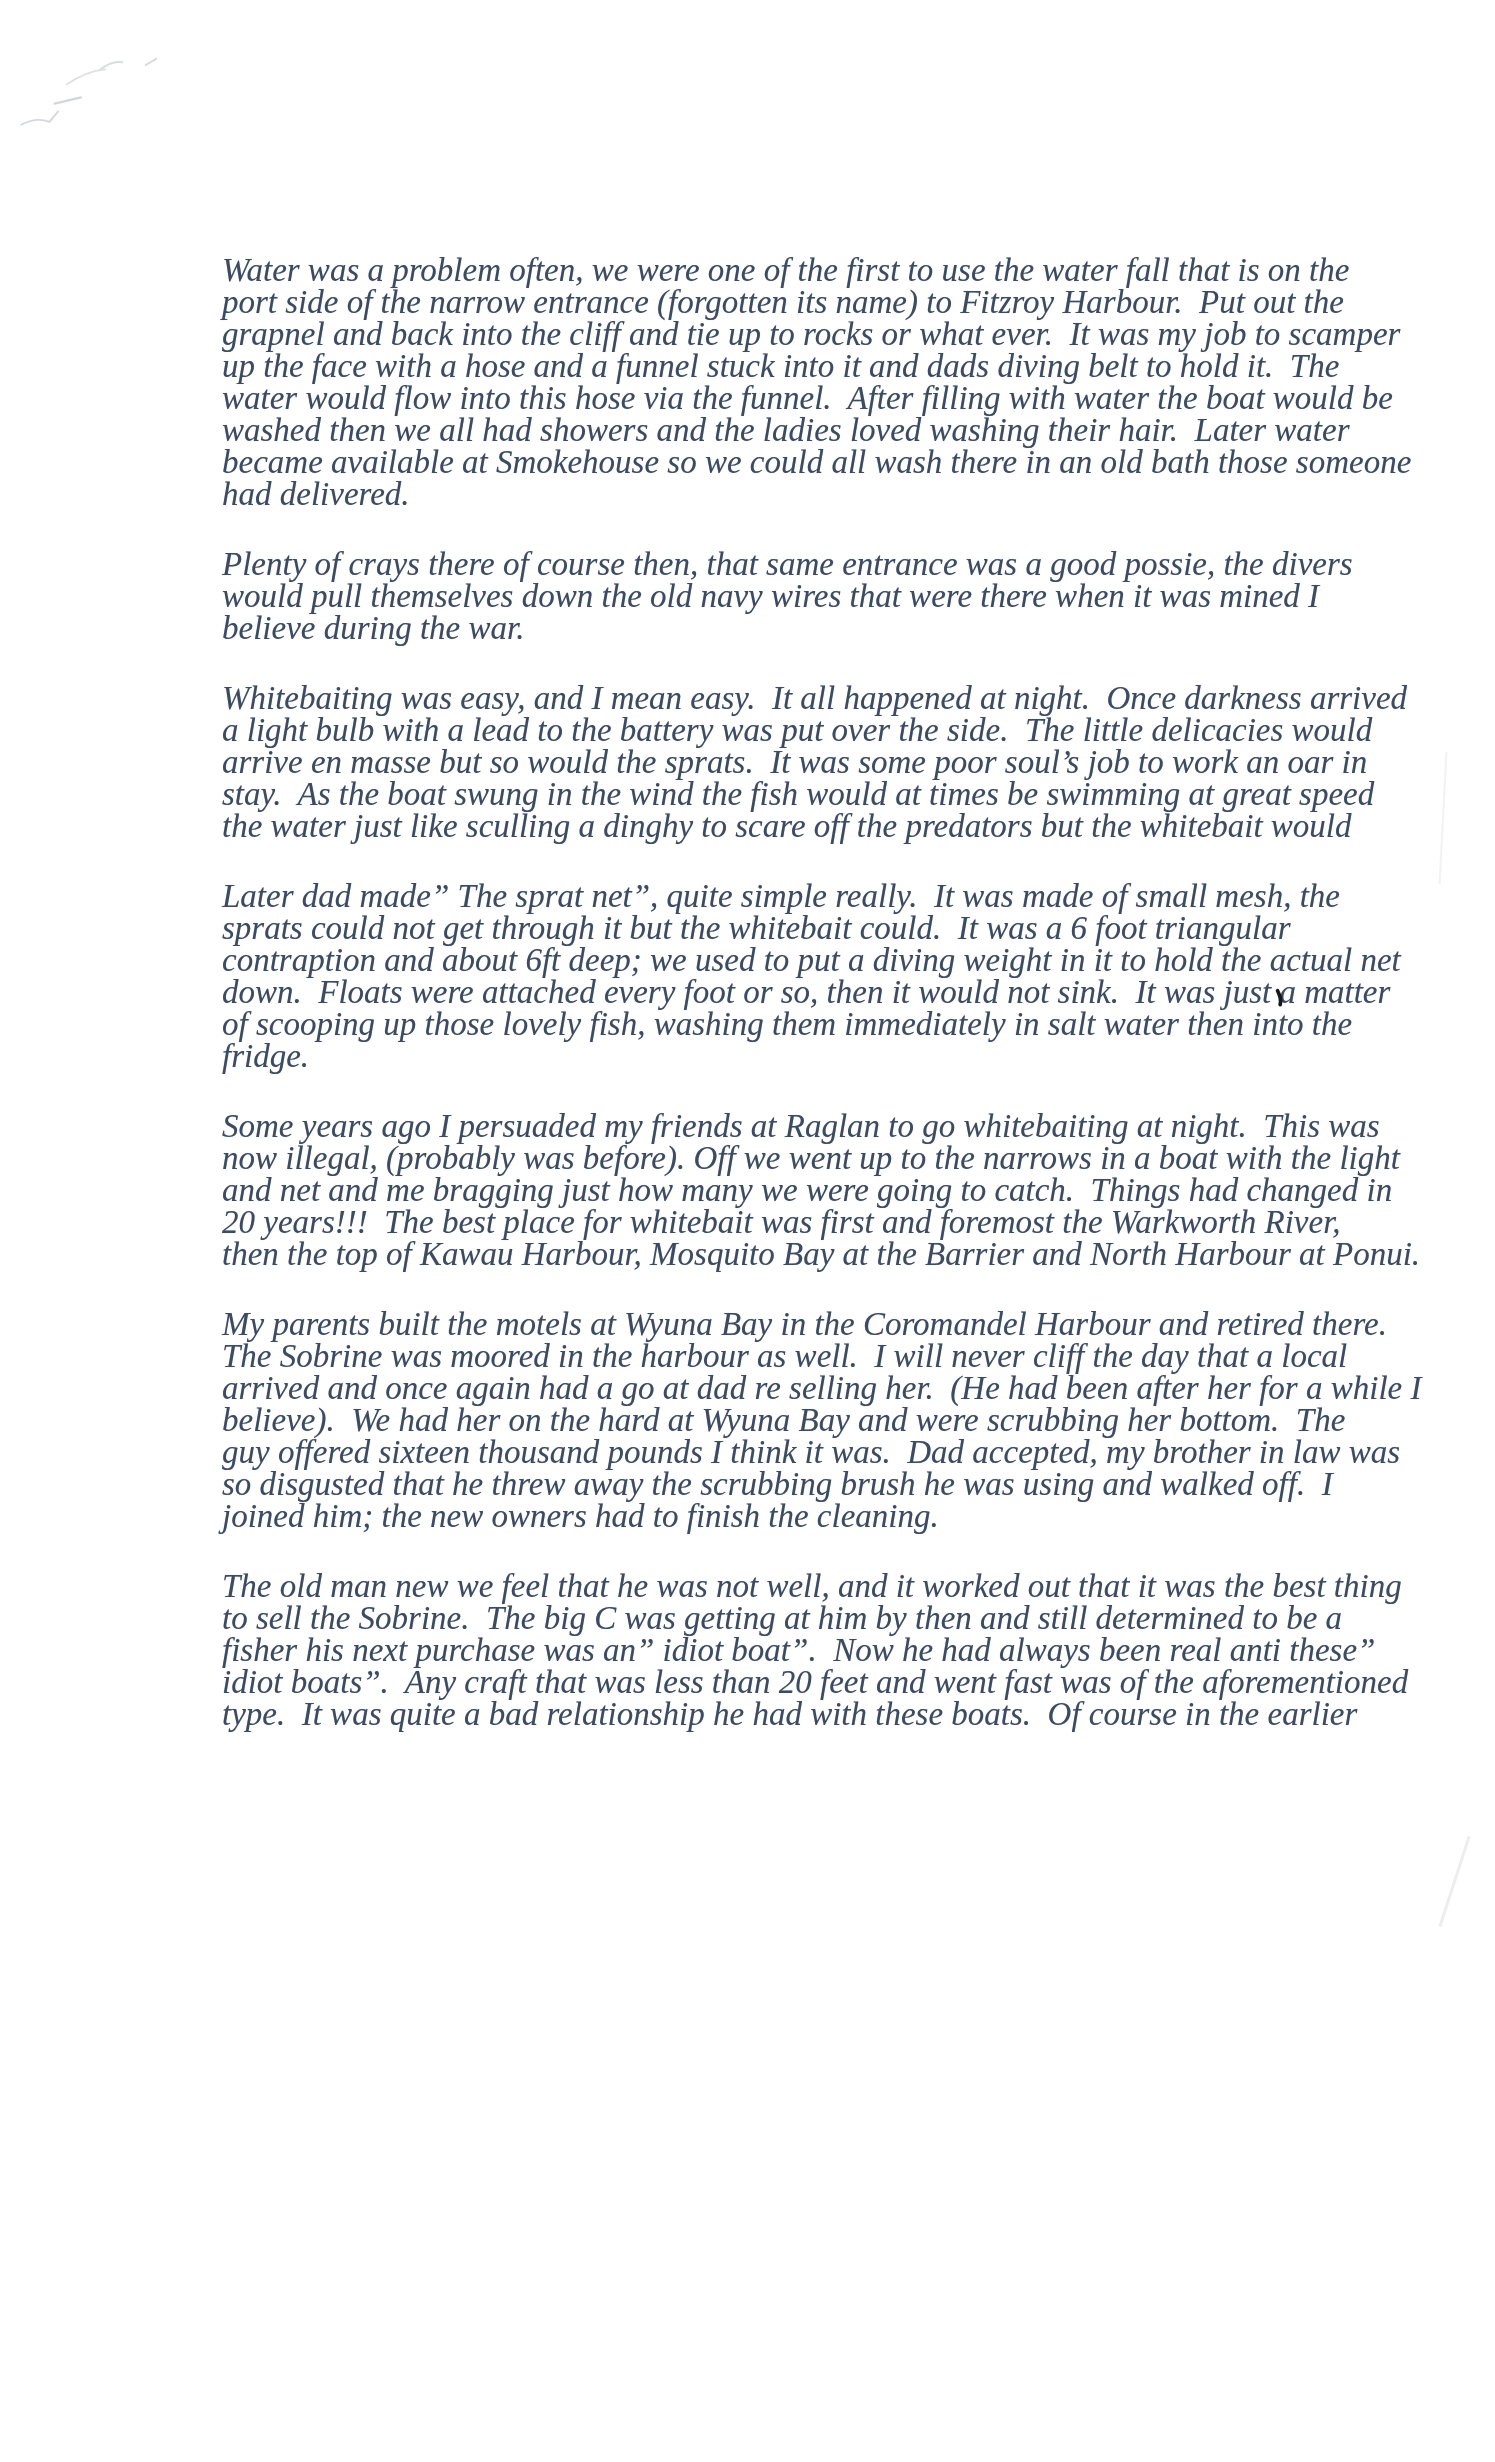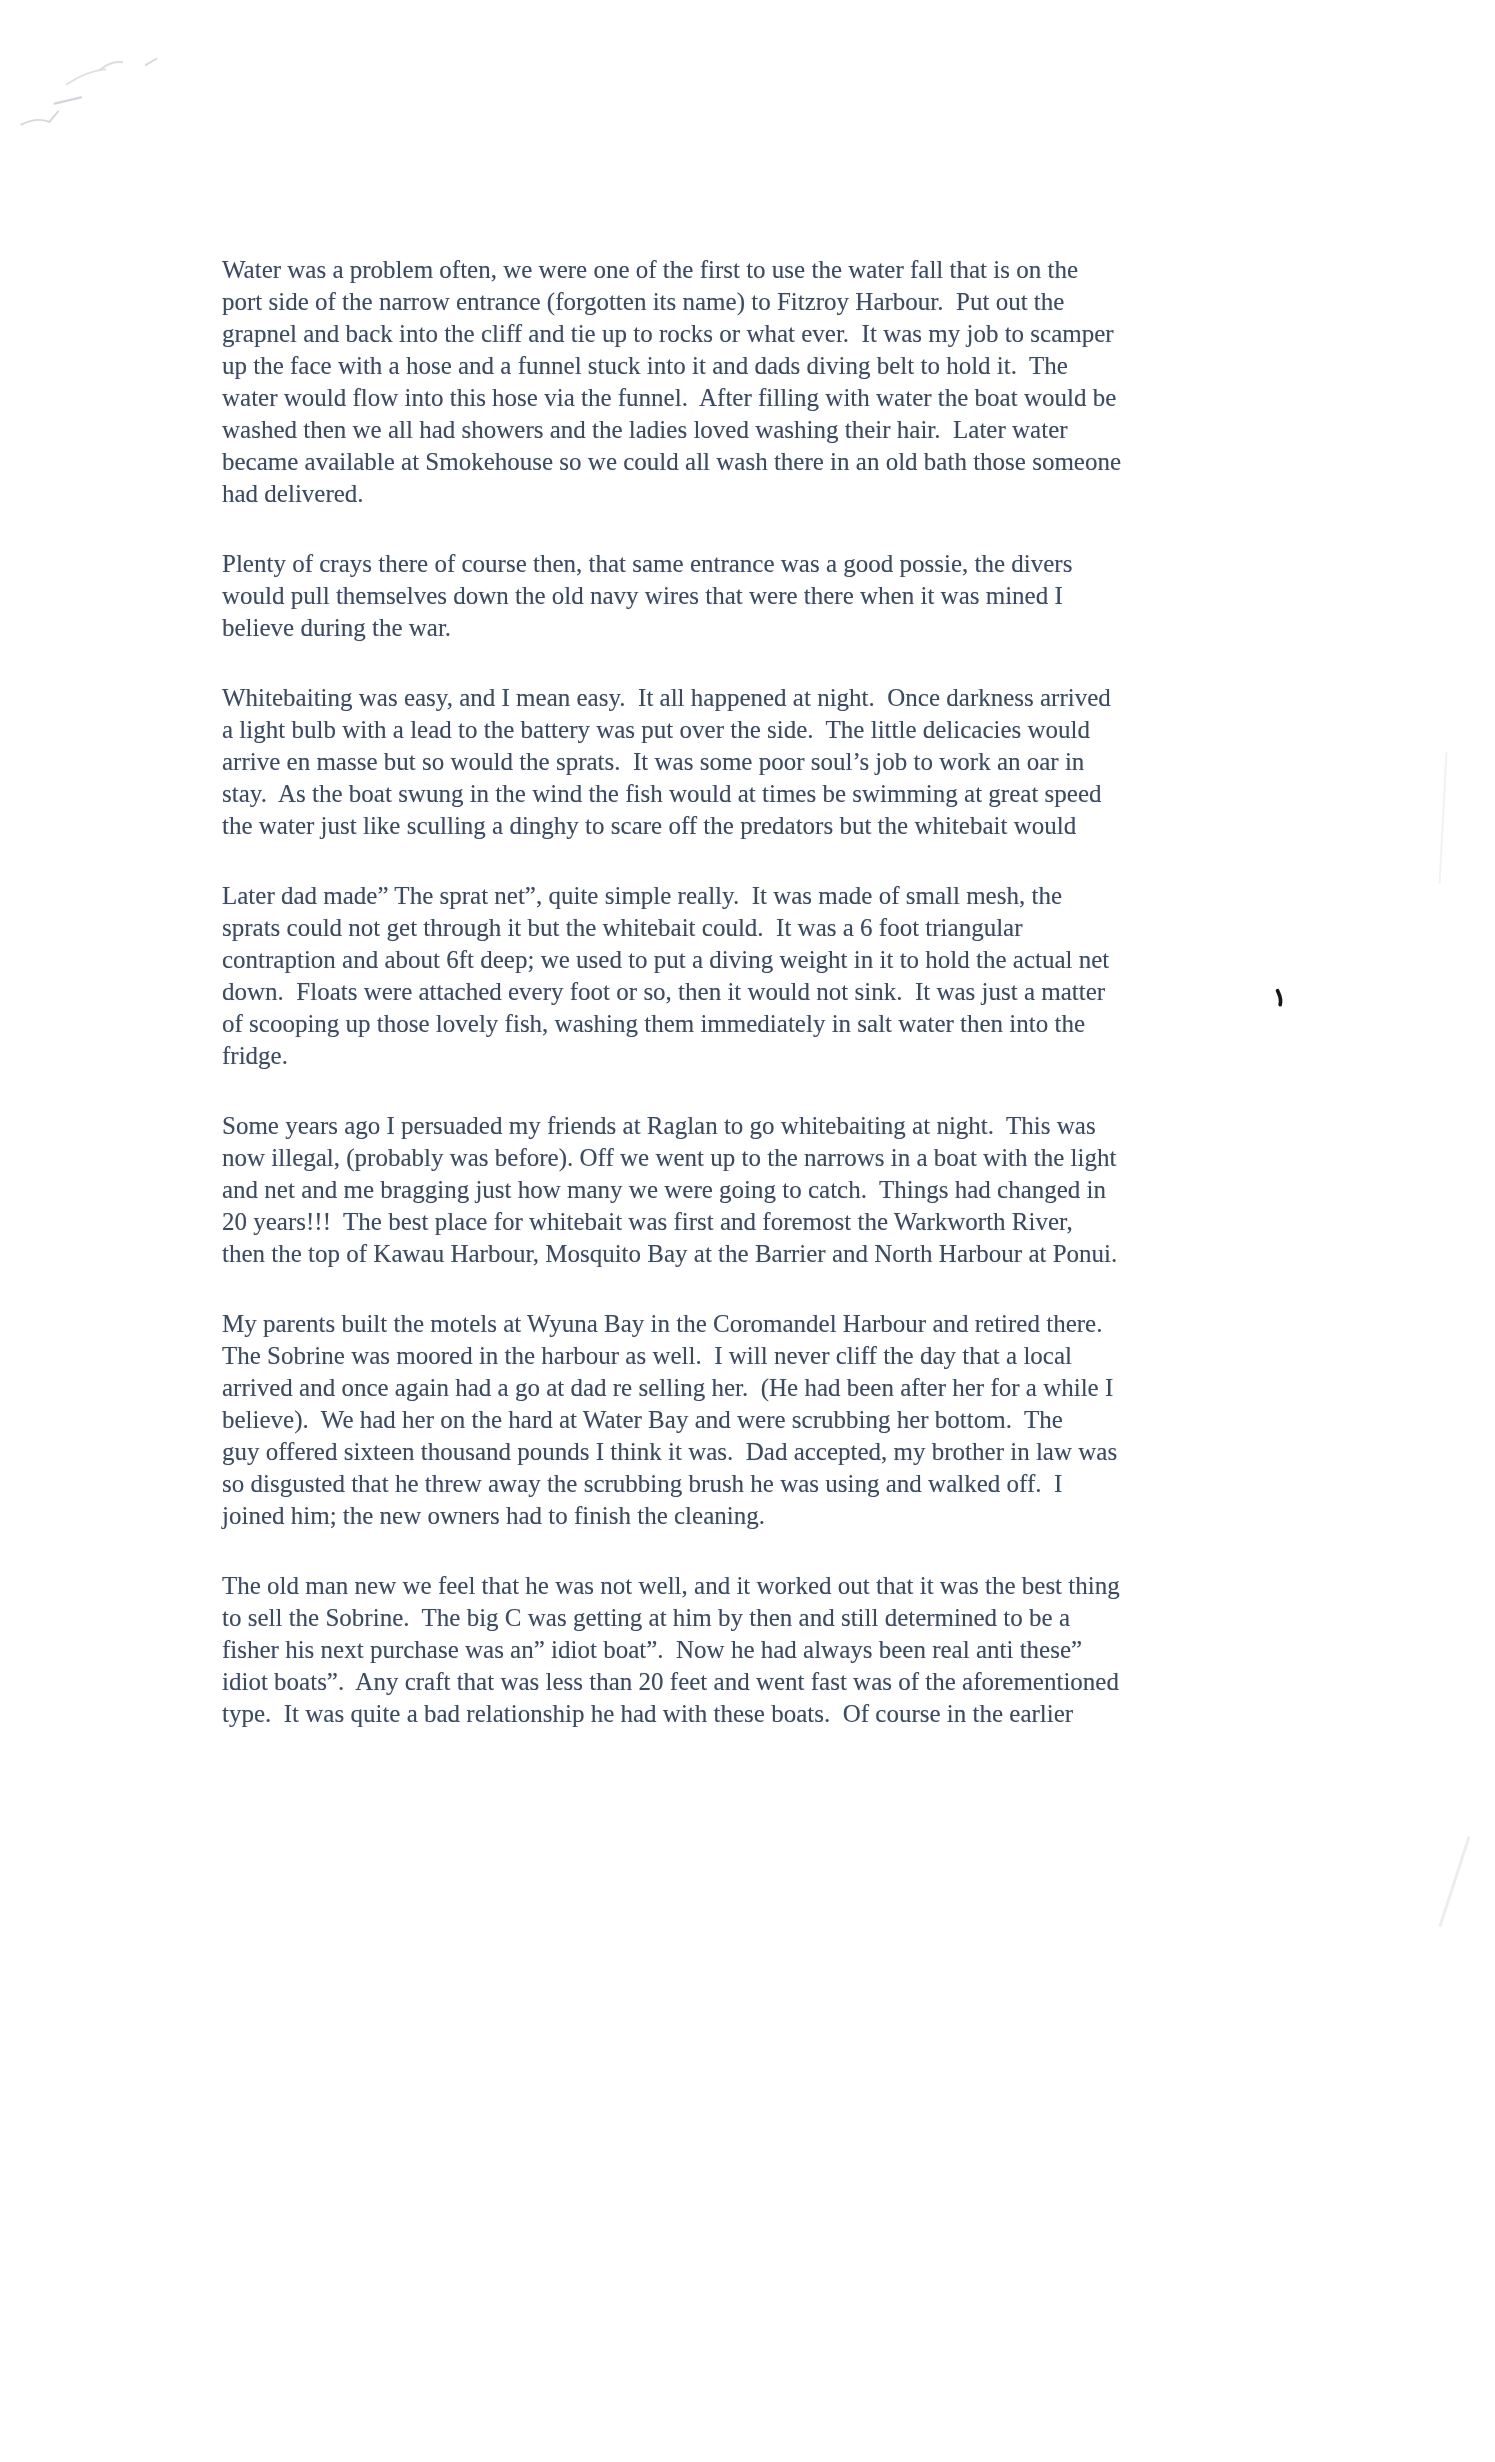--- a/index.html
+++ b/index.html
@@ -17,23 +17,24 @@
   .page {
     position: absolute;
     inset: 0;
   }
   .text-block {
     position: absolute;
     left: 222px;
     top: 254px;
     width: 1090px;
     color: #3d4b61;
-    font-size: 25px;
+    font-size: 33px;
     line-height: 32px;
     text-shadow: 0 0 0.9px rgba(61, 75, 97, 0.35);
+    font-style: italic;
   }
   .para {
     margin: 0 0 38px 0;
   }
   .line {
     white-space: pre;
   }
   .scribble {
     position: absolute;
     left: 16px;
@@ -120,21 +121,21 @@
       <div class="line">now illegal, (probably was before). Off we went up to the narrows in a boat with the light</div>
       <div class="line">and net and me bragging just how many we were going to catch.  Things had changed in</div>
       <div class="line">20 years!!!  The best place for whitebait was first and foremost the Warkworth River,</div>
       <div class="line">then the top of Kawau Harbour, Mosquito Bay at the Barrier and North Harbour at Ponui.</div>
     </div>
 
     <div class="para">
       <div class="line">My parents built the motels at Wyuna Bay in the Coromandel Harbour and retired there.</div>
       <div class="line">The Sobrine was moored in the harbour as well.  I will never cliff the day that a local</div>
       <div class="line">arrived and once again had a go at dad re selling her.  (He had been after her for a while I</div>
-      <div class="line">believe).  We had her on the hard at Water Bay and were scrubbing her bottom.  The</div>
+      <div class="line">believe).  We had her on the hard at Wyuna Bay and were scrubbing her bottom.  The</div>
       <div class="line">guy offered sixteen thousand pounds I think it was.  Dad accepted, my brother in law was</div>
       <div class="line">so disgusted that he threw away the scrubbing brush he was using and walked off.  I</div>
       <div class="line">joined him; the new owners had to finish the cleaning.</div>
     </div>
 
     <div class="para">
       <div class="line">The old man new we feel that he was not well, and it worked out that it was the best thing</div>
       <div class="line">to sell the Sobrine.  The big C was getting at him by then and still determined to be a</div>
       <div class="line">fisher his next purchase was an” idiot boat”.  Now he had always been real anti these”</div>
       <div class="line">idiot boats”.  Any craft that was less than 20 feet and went fast was of the aforementioned</div>

